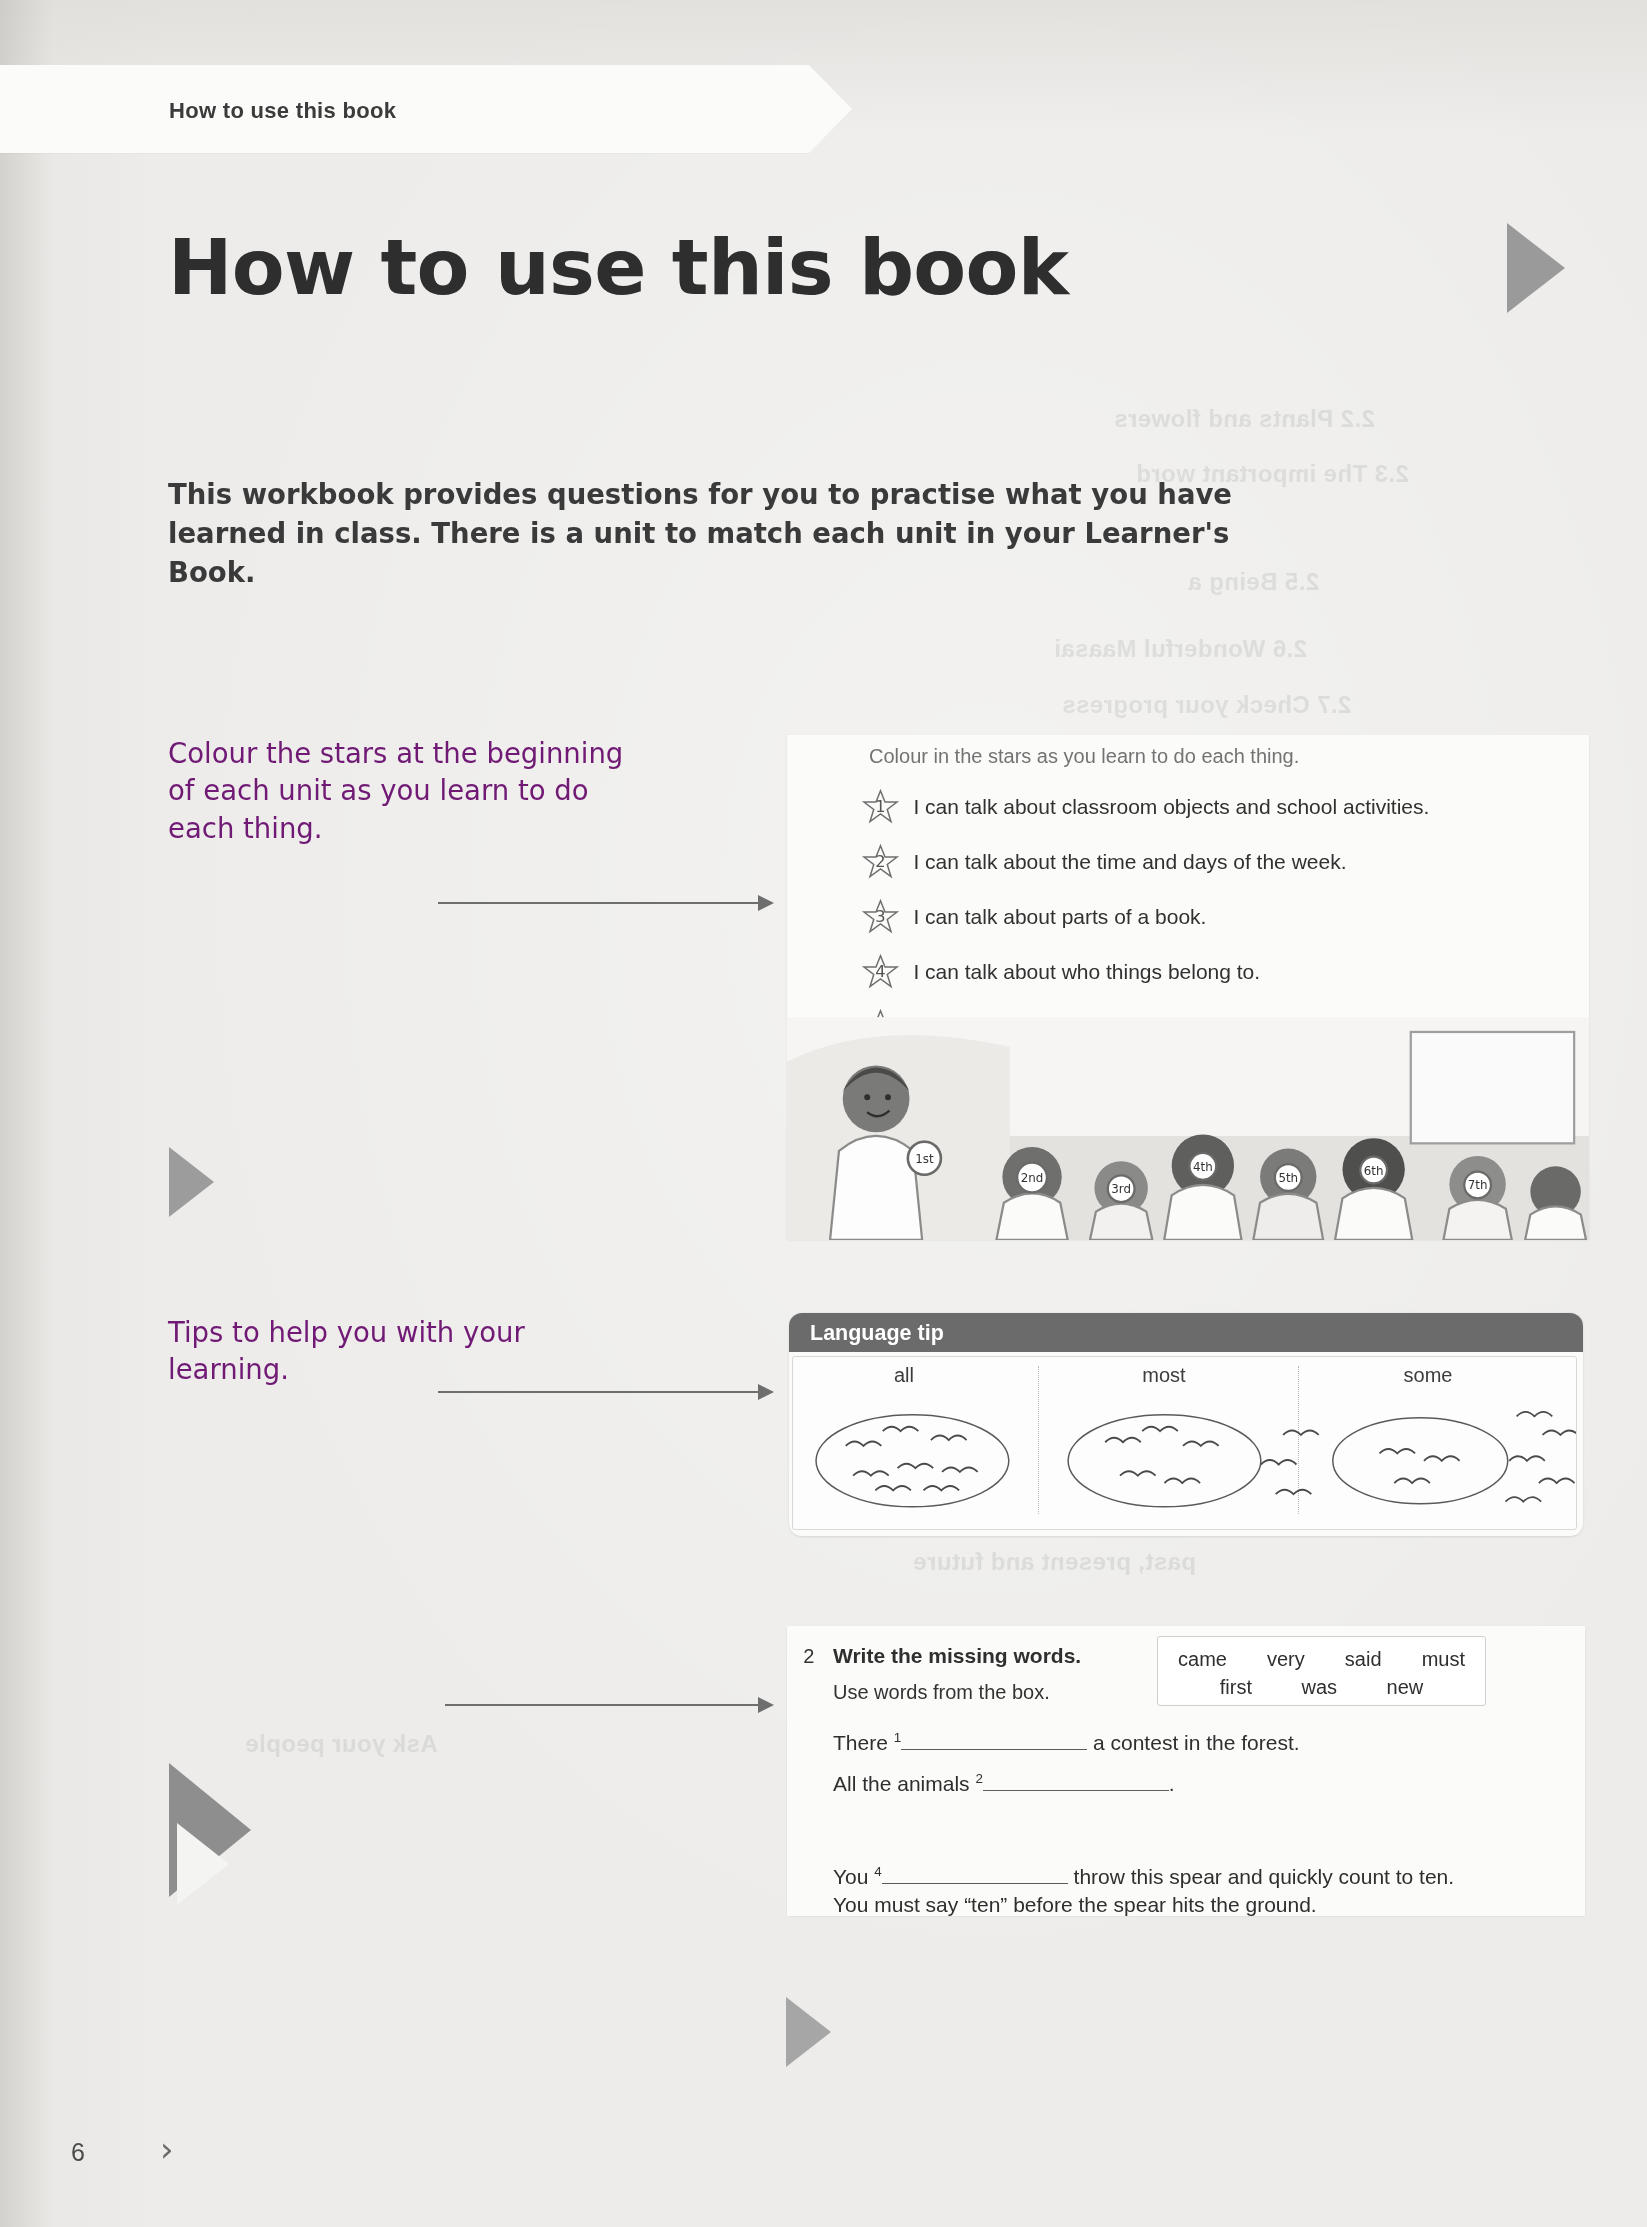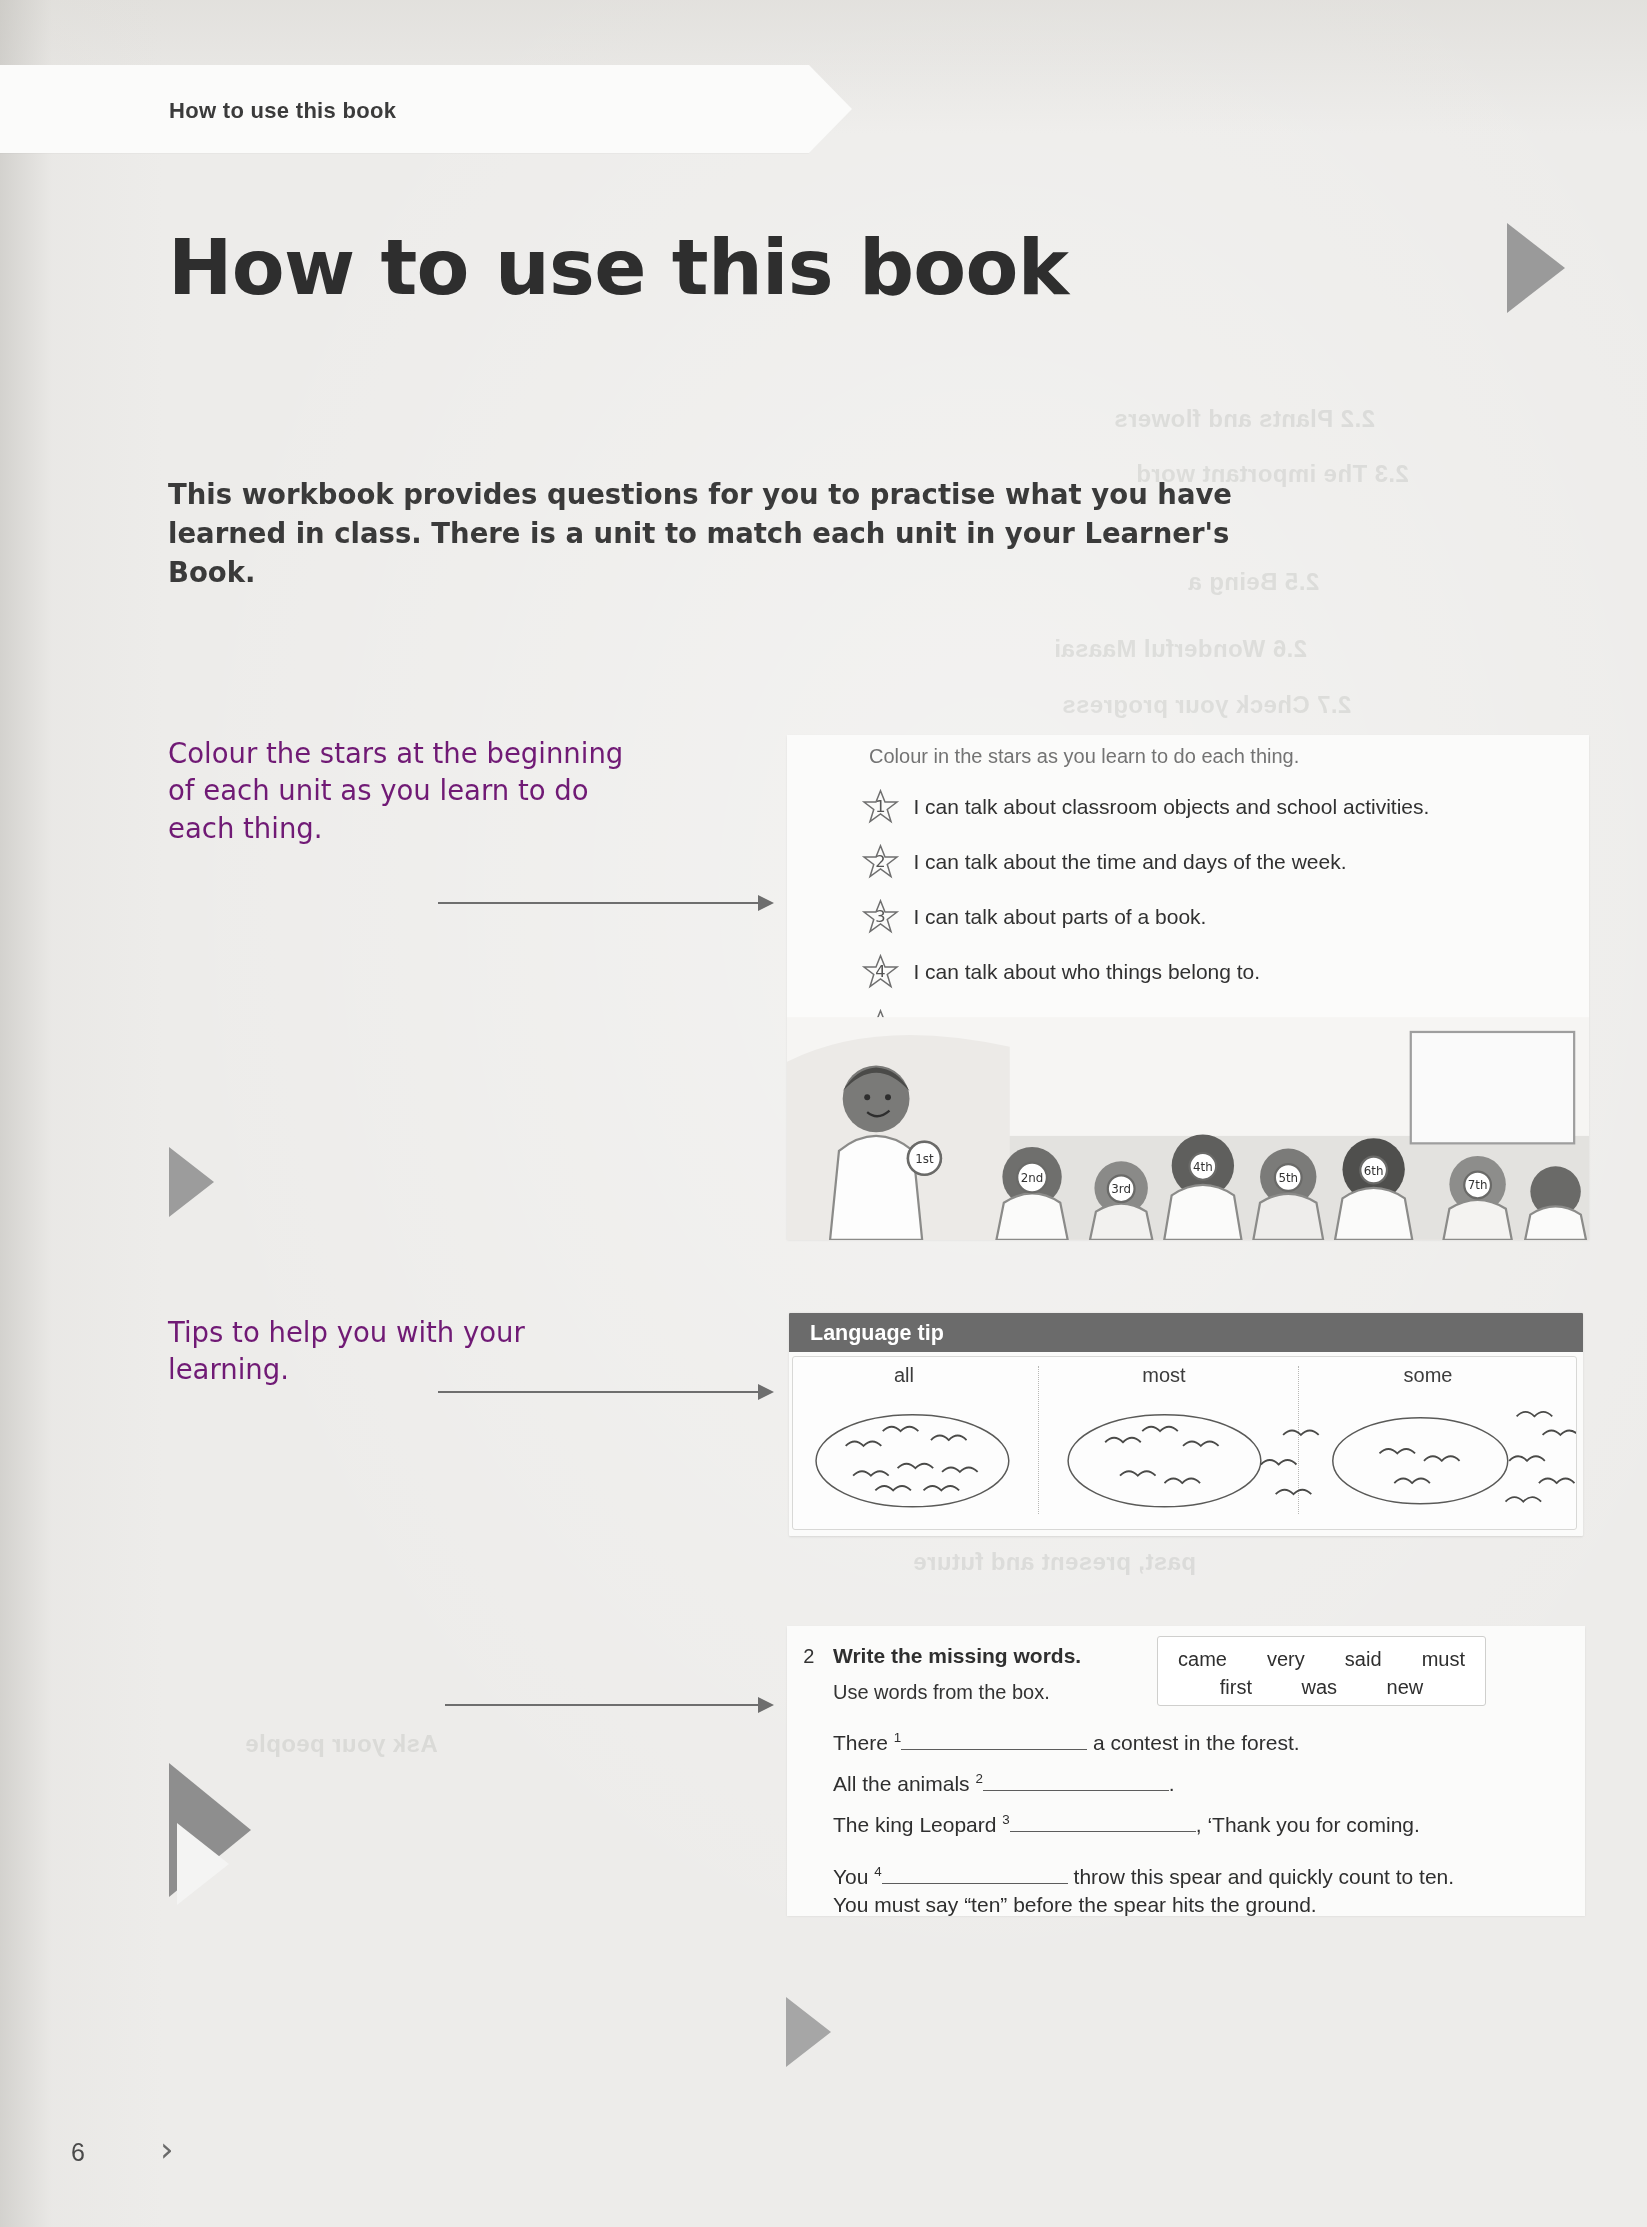--- a/index.html
+++ b/index.html
@@ -215,21 +215,21 @@
   }
 
   
   .tip-panel {
     position: absolute;
     left: 789px;
     top: 1313px;
     width: 794px;
     height: 223px;
     background: #fbfbfa;
-    border-radius: 1px;
+    border-radius: 13px;
     box-shadow: 0 0.7px 2.2px rgba(0,0,0,0.10);
     overflow: hidden;
   }
   .tip-header {
     position: absolute;
     left: 0; top: 0;
     width: 100%;
     height: 39px;
     background: #6b6b6b;
   }
@@ -568,23 +568,20 @@
     </div>
 
     <div class="sentence" style="top:104px;">
       <span>There </span><sup>1</sup><span class="blank b-long"></span><span> a contest in the forest.</span>
     </div>
 
     <div class="sentence" style="top:145px;">
       <span>All the animals </span><sup>2</sup><span class="blank b-long"></span><span>.</span>
     </div>
 
-    <div class="sentence" style="top:186px;">
-      <span>The king Leopard </span><sup>3</sup><span class="blank b-long"></span><span>, ‘Thank you for coming.</span>
-    </div>
 
     <div class="sentence" style="top:238px;">
       <span>You </span><sup>4</sup><span class="blank b-long"></span><span> throw this spear and quickly count to ten.</span>
     </div>
 
     <div class="sentence" style="top:267px;">You must say “ten” before the spear hits the ground.</div>
   </div>
 
   <div class="page-num">6</div>
   <div class="footer-chev">›</div>

